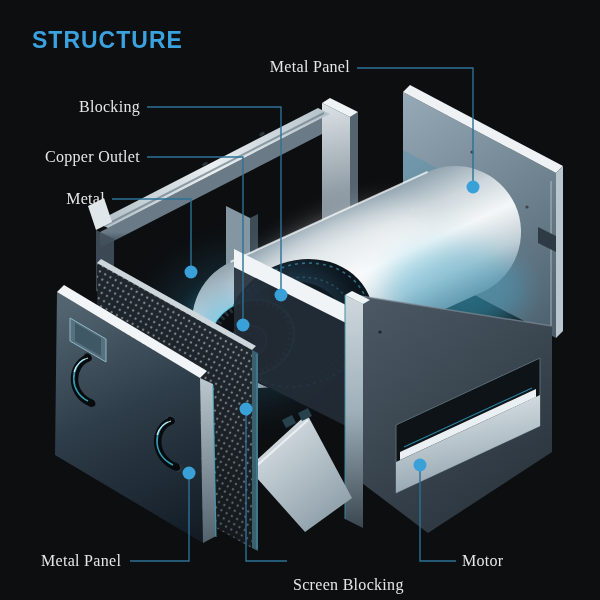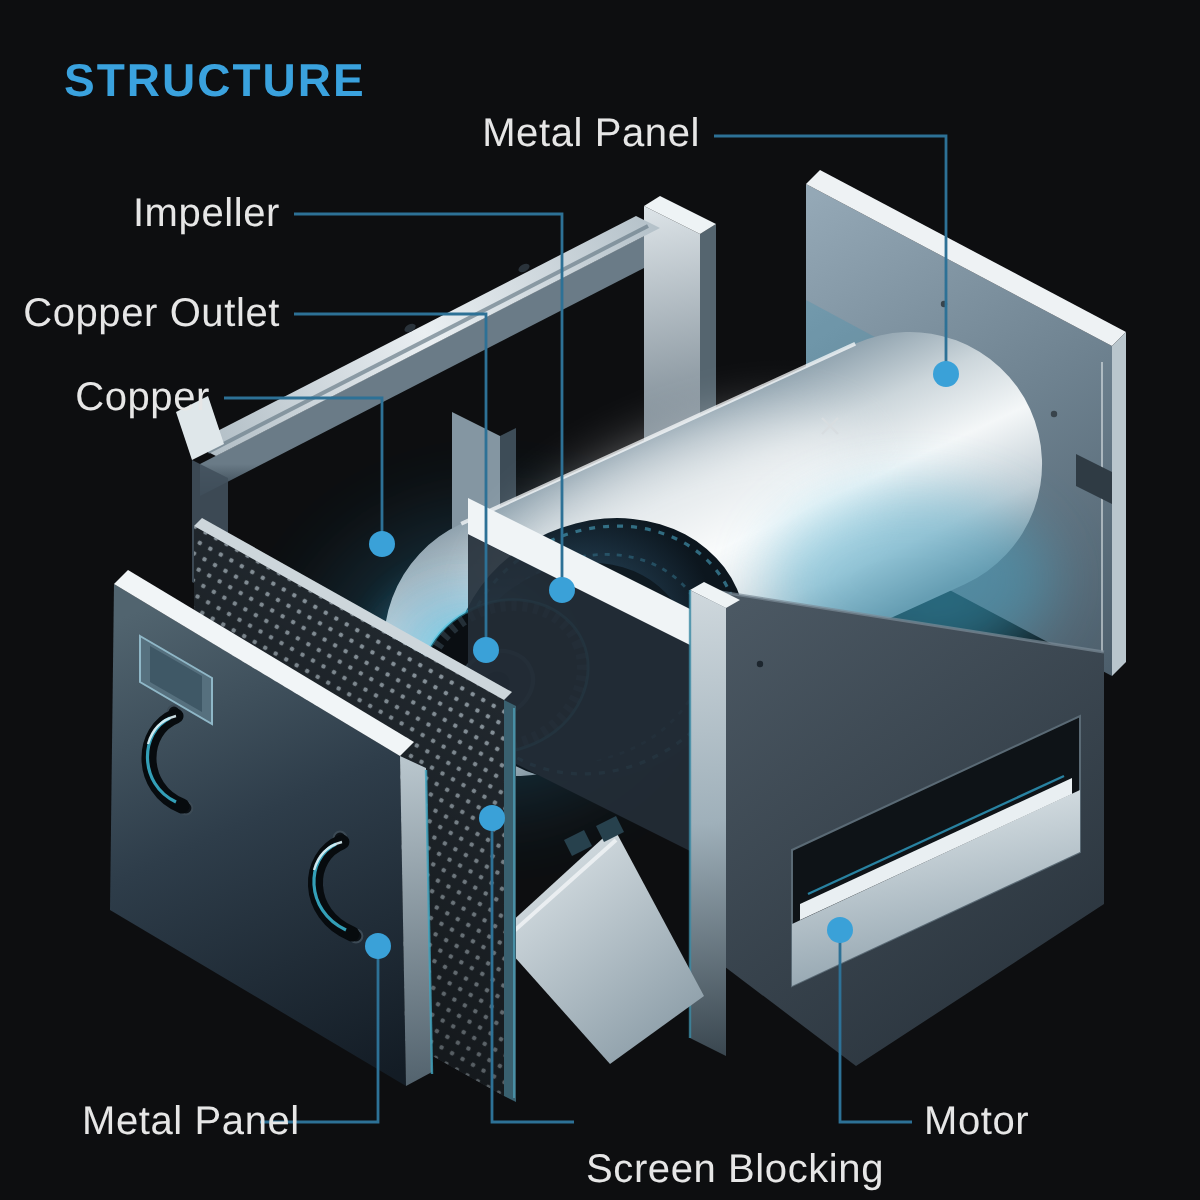--- a/index.html
+++ b/index.html
@@ -3,22 +3,22 @@
 <meta charset="utf-8">
 <style>
   :root{
     --background:#0d0e10; --accent:#3aa2de; --label-text:#e6e6e6;
     --leader-line:#2d7196; --leader-dot:#3aa1d8;
   }
   html,body{margin:0;padding:0;background:#000;}
   .stage{position:relative;width:600px;height:600px;background:var(--background);
          overflow:hidden;font-family:"Liberation Sans",sans-serif;}
   .stage svg{position:absolute;left:0;top:0;}
-  .lbl{position:absolute;color:var(--label-text);font-size:20px;line-height:18px;
-       white-space:nowrap;letter-spacing:.3px;}
+  .lbl{position:absolute;color:var(--label-text);font-size:16px;line-height:18px;
+       white-space:nowrap;letter-spacing:.3px;font-family:Liberation Serif, serif;}
   .title{position:absolute;color:var(--accent);font-weight:bold;font-size:23px;
          letter-spacing:1px;white-space:nowrap;}
 </style>
 </head>
 <body>
 
 <div class="stage">
 
 <svg width="600" height="600" viewBox="0 0 600 600">
   <defs>
@@ -241,20 +241,20 @@
     <circle cx="243" cy="325" r="6.5"></circle>
     <circle cx="191" cy="272" r="6.5"></circle>
     <circle cx="189" cy="473" r="6.5"></circle>
     <circle cx="246" cy="409" r="6.5"></circle>
     <circle cx="420" cy="465" r="6.5"></circle>
   </g>
 </svg>
 
 <div class="title" style="left:32px;top:27px">STRUCTURE</div>
 <div class="lbl" style="right:250px;top:58px">Metal Panel</div>
-<div class="lbl" style="right:460px;top:98px">Impeller</div>
+<div class="lbl" style="right:460px;top:98px">Blocking</div>
 <div class="lbl" style="right:460px;top:148px">Copper Outlet</div>
-<div class="lbl" style="right:495px;top:190px">Copper</div>
+<div class="lbl" style="right:495px;top:190px">Metal</div>
 <div class="lbl" style="left:41px;top:552px">Metal Panel</div>
 <div class="lbl" style="left:293px;top:576px">Screen Blocking</div>
 <div class="lbl" style="left:462px;top:552px">Motor</div>
 
 </div>
 
 </body></html>

